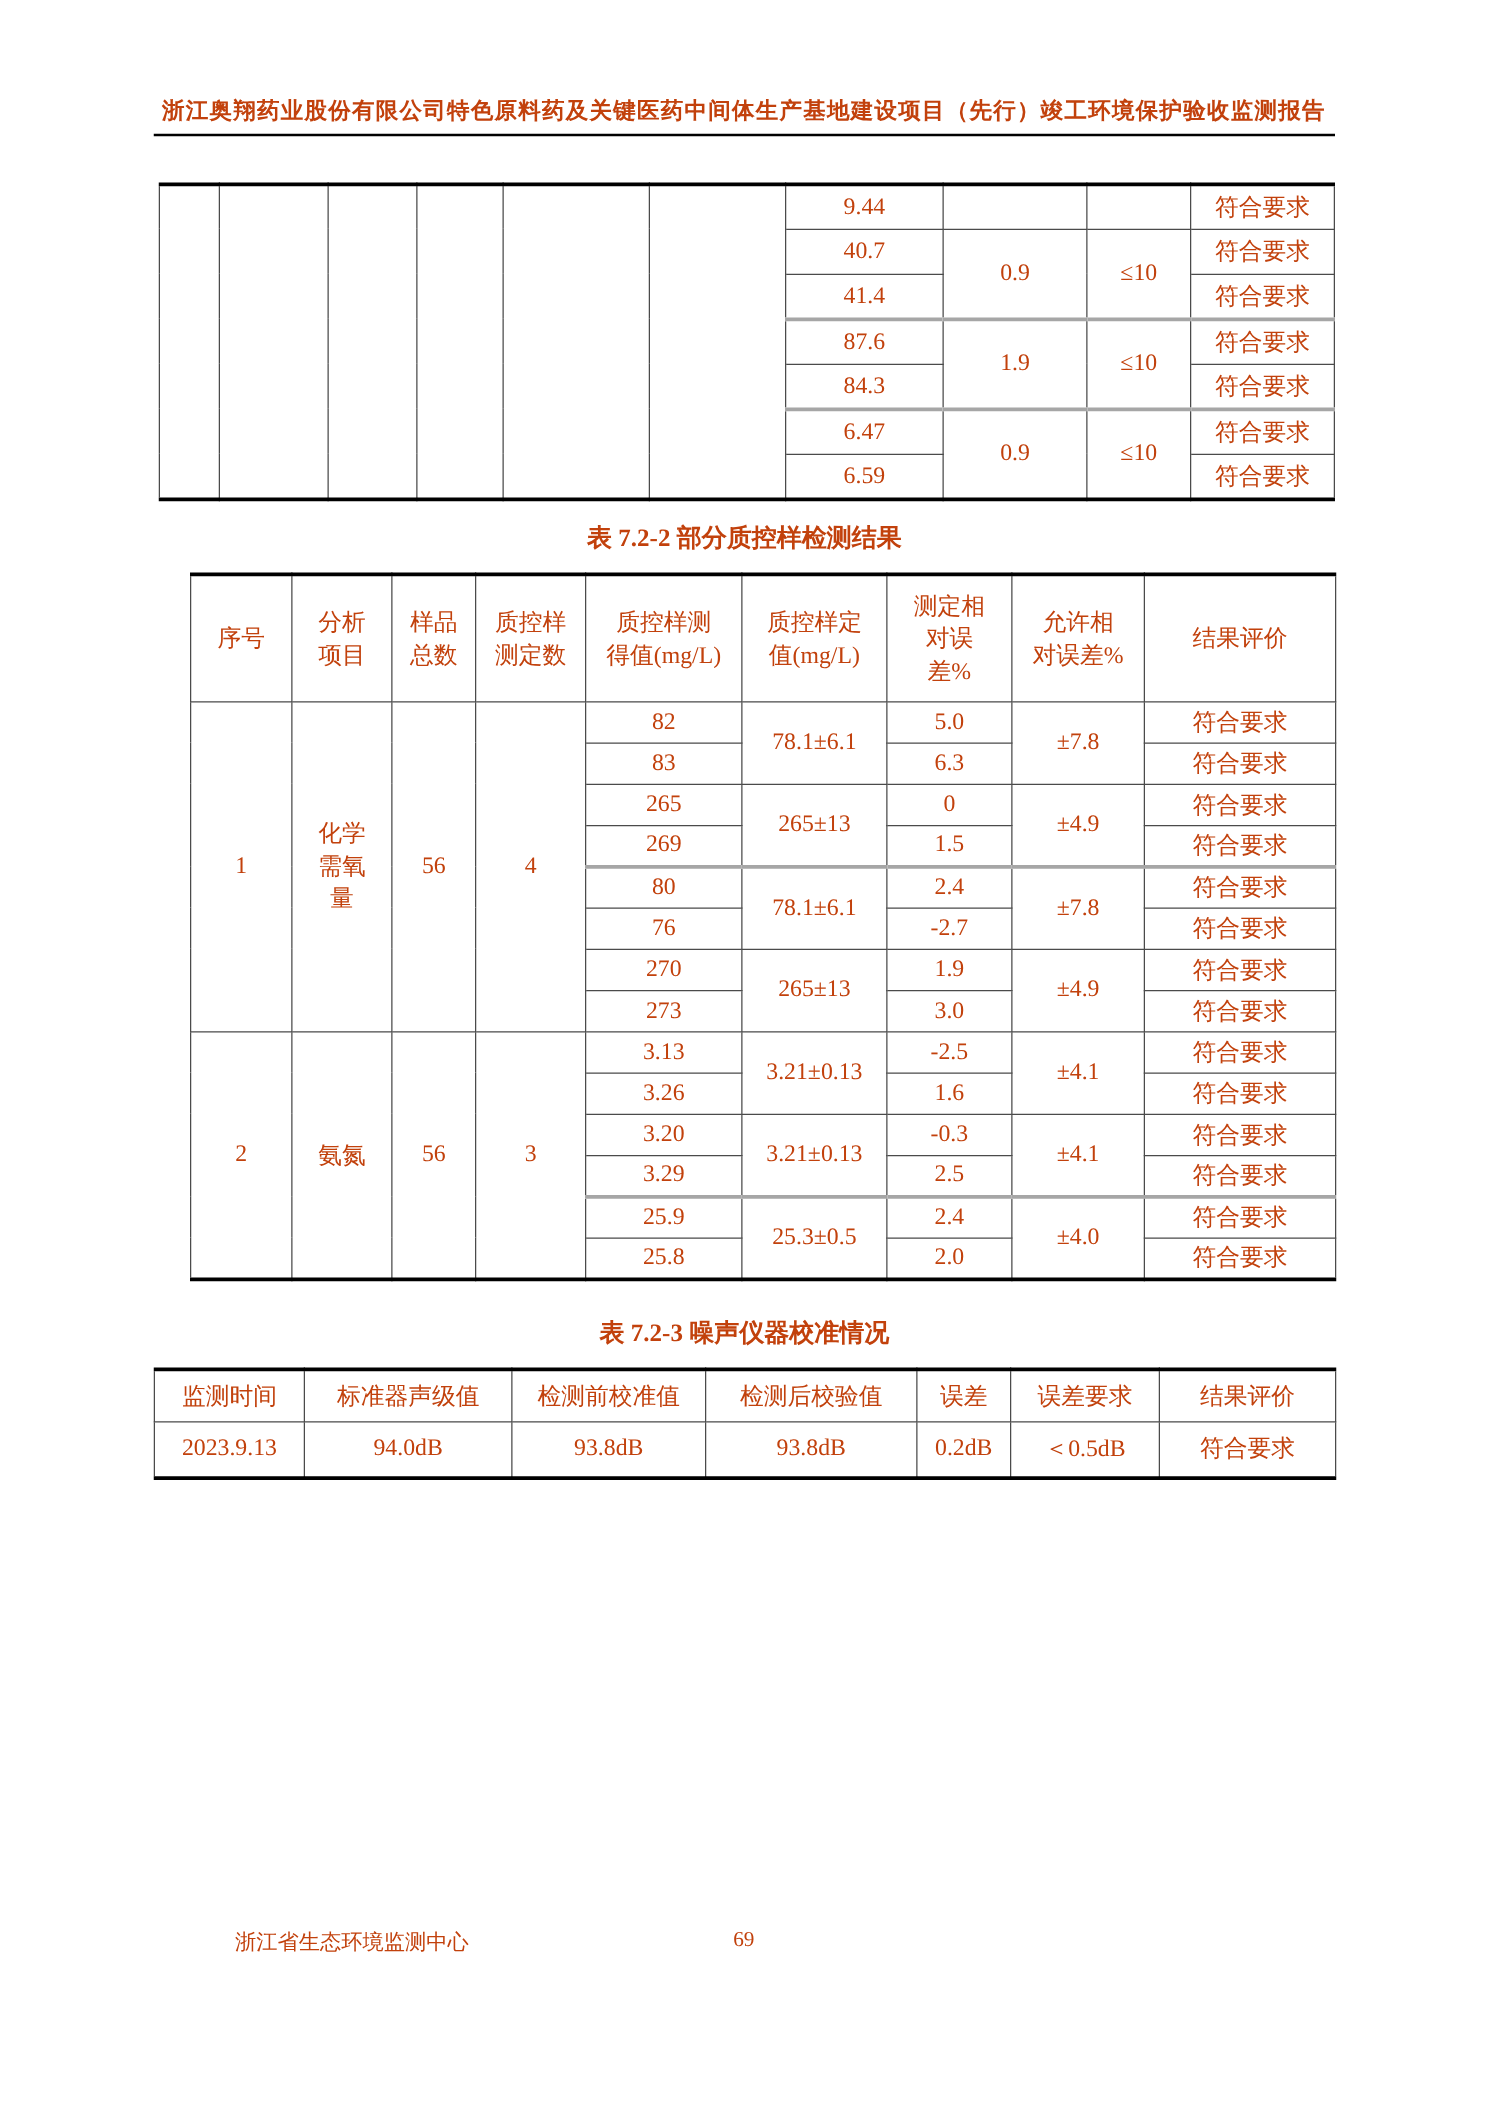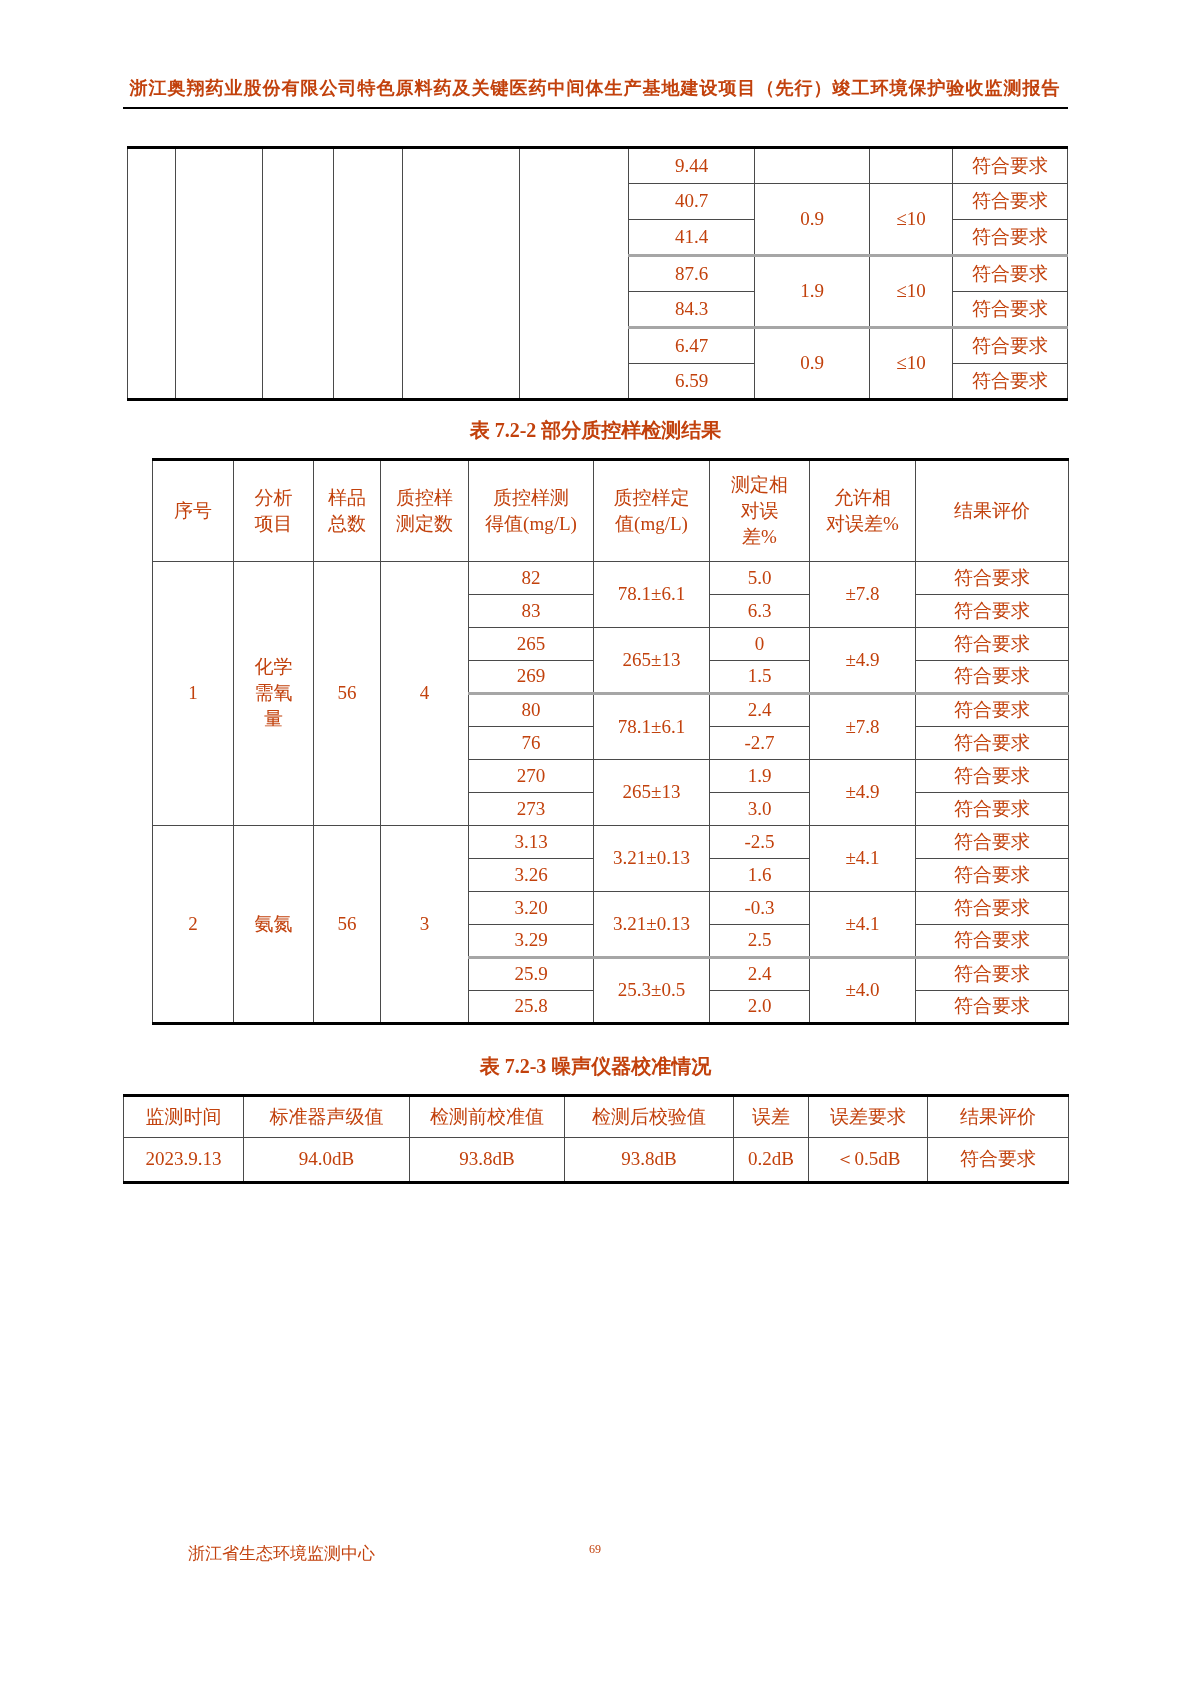--- a/index.html
+++ b/index.html
@@ -32,21 +32,21 @@
   .t3{margin:14px 0 0 123px; width:945px;}
   .t3 tr.hdr{height:42px;}
   .t3 tr.d{height:45px;}
   .tbl-title{
     margin-left:123px; width:945px; text-align:center;
     font-size:20px; font-weight:bold;
   }
   .title-2{}
   .title-3{margin-top:28px;}
   .footer-org{position:absolute; left:156px; top:1542px; font-size:17px;margin-left:32px;}
-  .footer-page{position:absolute; left:0; top:1542px; width:1190px; text-align:center; font-size:12px;}
+  .footer-page{position:absolute; left:0; top:1542px; width:1190px; text-align:center; font-size:17px;}
 </style>
 </head>
 <body>
 
 <div class="page">
 
   <div class="doc-header">浙江奥翔药业股份有限公司特色原料药及关键医药中间体生产基地建设项目（先行）竣工环境保护验收监测报告</div>
   <div class="header-rule"></div>
 
   <table class="t1 tbl">

